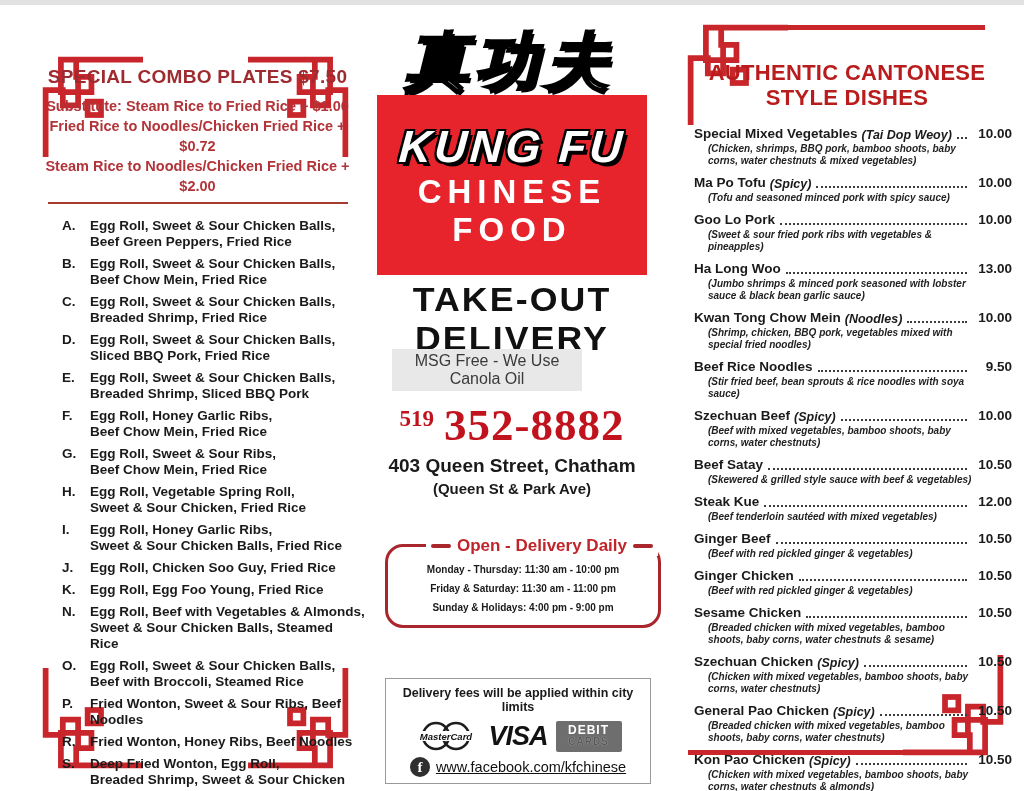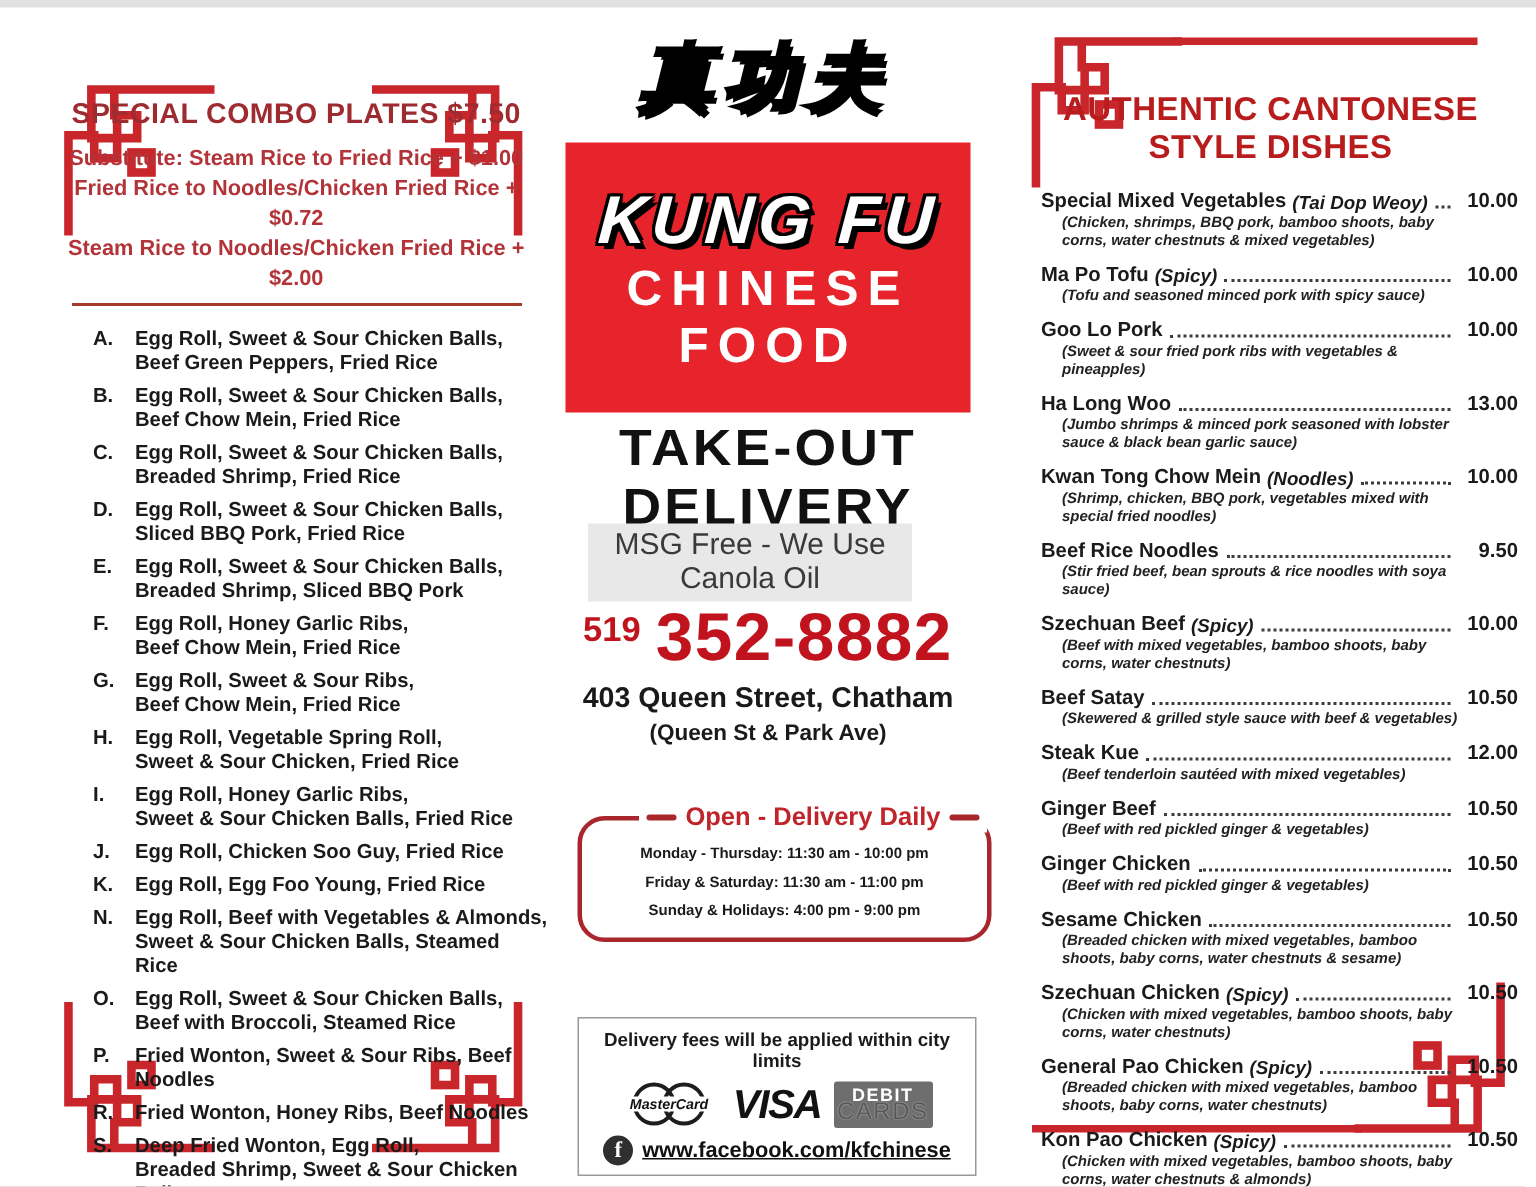--- a/index.html
+++ b/index.html
@@ -21,60 +21,60 @@
   .lp-subs{margin-top:8px;text-align:center;font-size:14.5px;font-weight:bold;color:#b23439;line-height:20px;}
   .lp-underline{width:300px;height:2px;background:#a53a2d;margin:6px auto 0;}
   .combo-list{margin-top:14px;padding-left:32px;}
   .combo-item{display:flex;margin-bottom:6px;font-size:13.5px;font-weight:bold;line-height:16px;}
   .combo-letter{width:28px;flex:0 0 28px;}
   .combo-lines span{display:block;}
   .combo-lines span:empty{display:none;}
 
   
   .cn-title{position:absolute;left:375px;top:20px;width:272px;text-align:center;
-            font-size:48px;font-weight:bold;font-style:italic;color:#fff;letter-spacing:8px;
+            font-size:62px;font-weight:bold;font-style:italic;color:#fff;letter-spacing:8px;
             -webkit-text-stroke:3px #000;text-shadow:3px 3px 0 #000;}
   .logo-box{position:absolute;left:377px;top:95px;width:270px;height:180px;background:#e7232b;
             display:flex;flex-direction:column;align-items:center;justify-content:center;}
   .logo-kungfu{font-size:45px;font-weight:bold;font-style:italic;color:#fff;letter-spacing:3px;
        transform:skewX(-4deg);
        text-shadow:2px 2px 0 #000,-2px -2px 0 #000,2px -2px 0 #000,-2px 2px 0 #000,
                    0 2px 0 #000,2px 0 0 #000,0 -2px 0 #000,-2px 0 0 #000,4px 4px 0 #000;}
   .logo-line{font-size:33px;font-weight:bold;color:#fff;letter-spacing:6px;line-height:38px;}
   .takeout{position:absolute;left:377px;top:280px;width:270px;text-align:center;
            font-size:34px;font-weight:bold;color:#111;letter-spacing:2px;line-height:39px;transform:scaleX(1.05);}
-  .msg-bar{position:absolute;left:392px;top:349px;width:216px;background:#e8e8e8;color:#3a3a3a;
-           text-align:center;font-size:20px;padding:3px 0;}
+  .msg-bar{position:absolute;left:392px;top:349px;width:190px;background:#e8e8e8;color:#3a3a3a;
+           text-align:center;font-size:16px;padding:3px 0;}
   .phone{position:absolute;left:377px;top:402px;width:270px;display:flex;justify-content:center;
-         align-items:flex-start;color:#c1131d;font-weight:bold;}
+         align-items:flex-start;color:#c1131d;font-weight:bold;font-family:Liberation Serif, serif;}
   .phone-area{font-size:23px;margin:4px 10px 0 0;}
   .phone-num{font-size:45px;letter-spacing:1px;line-height:46px;}
   .addr{position:absolute;left:367px;top:455px;width:290px;text-align:center;font-size:19px;font-weight:bold;}
   .addr2{position:absolute;left:367px;top:480px;width:290px;text-align:center;font-size:15px;font-weight:bold;}
 
   .hours-box{position:absolute;left:385px;top:544px;width:254px;border:3px solid #a8262c;border-radius:18px;
              padding:13px 8px 8px;}
   .hours-legend{position:absolute;left:0;right:0;top:-13px;text-align:right;}
   .hours-legend .lg-inner{display:inline-flex;align-items:center;gap:6px;background:#fff;padding:0 5px;}
   .hours-title{color:#bf252b;font-weight:bold;font-size:17px;white-space:nowrap;}
   .legend-dash{display:inline-block;width:20px;height:4px;background:#a8262c;border-radius:2px;}
   .hours-rows{font-size:10px;font-weight:bold;line-height:19px;text-align:center;white-space:nowrap;}
 
   .info-box{position:absolute;left:385px;top:678px;width:254px;border:1.5px solid #999;padding:7px 5px 6px;}
   .info-note{text-align:center;font-size:12.5px;font-weight:bold;}
   .cards-row{display:flex;justify-content:center;align-items:center;gap:8px;margin-top:5px;height:34px;}
   .visa{font-size:27px;font-weight:bold;font-style:italic;letter-spacing:-1px;color:#121212;}
   .debit-badge{width:66px;height:31px;background:#6e6e6e;border-radius:2px;text-align:center;
                display:flex;flex-direction:column;justify-content:center;line-height:12px;}
   .debit-top{color:#fff;font-weight:bold;font-size:12px;letter-spacing:1px;}
-  .debit-bottom{color:#575757;font-weight:normal;font-size:16px;letter-spacing:1px;text-shadow:0 0 1px #d5d5d5;}
+  .debit-bottom{color:#575757;font-weight:bold;font-size:10px;letter-spacing:1px;text-shadow:0 0 1px #d5d5d5;}
   .fb-row{display:flex;justify-content:center;align-items:center;gap:6px;margin-top:4px;}
   .fb-icon{width:20px;height:20px;border-radius:50%;background:#2f2f2f;color:#fff;font-weight:bold;
            font-size:15px;text-align:center;line-height:20px;font-family:"Liberation Serif",serif;}
-  .fb-link{font-size:14.5px;font-weight:bold;color:#111;text-decoration:underline;}
+  .fb-link{font-size:14.5px;font-weight:normal;color:#111;text-decoration:underline;}
 
   
   .right-panel{position:absolute;left:682px;top:38px;width:330px;}
   .rp-title{margin-top:22px;text-align:center;color:#b91c1c;font-weight:bold;font-size:22px;line-height:25px;letter-spacing:.3px;}
   .dish-list{margin-top:16px;padding-left:12px;}
   .dish{margin-bottom:8px;}
   .dish-row{display:flex;align-items:flex-end;}
   .dish-name{font-size:13.5px;font-weight:bold;white-space:nowrap;line-height:16px;}
   .dish-tag{font-size:12.5px;font-weight:bold;font-style:italic;margin-left:4px;white-space:nowrap;}
   .dish-tag:empty{display:none;}

